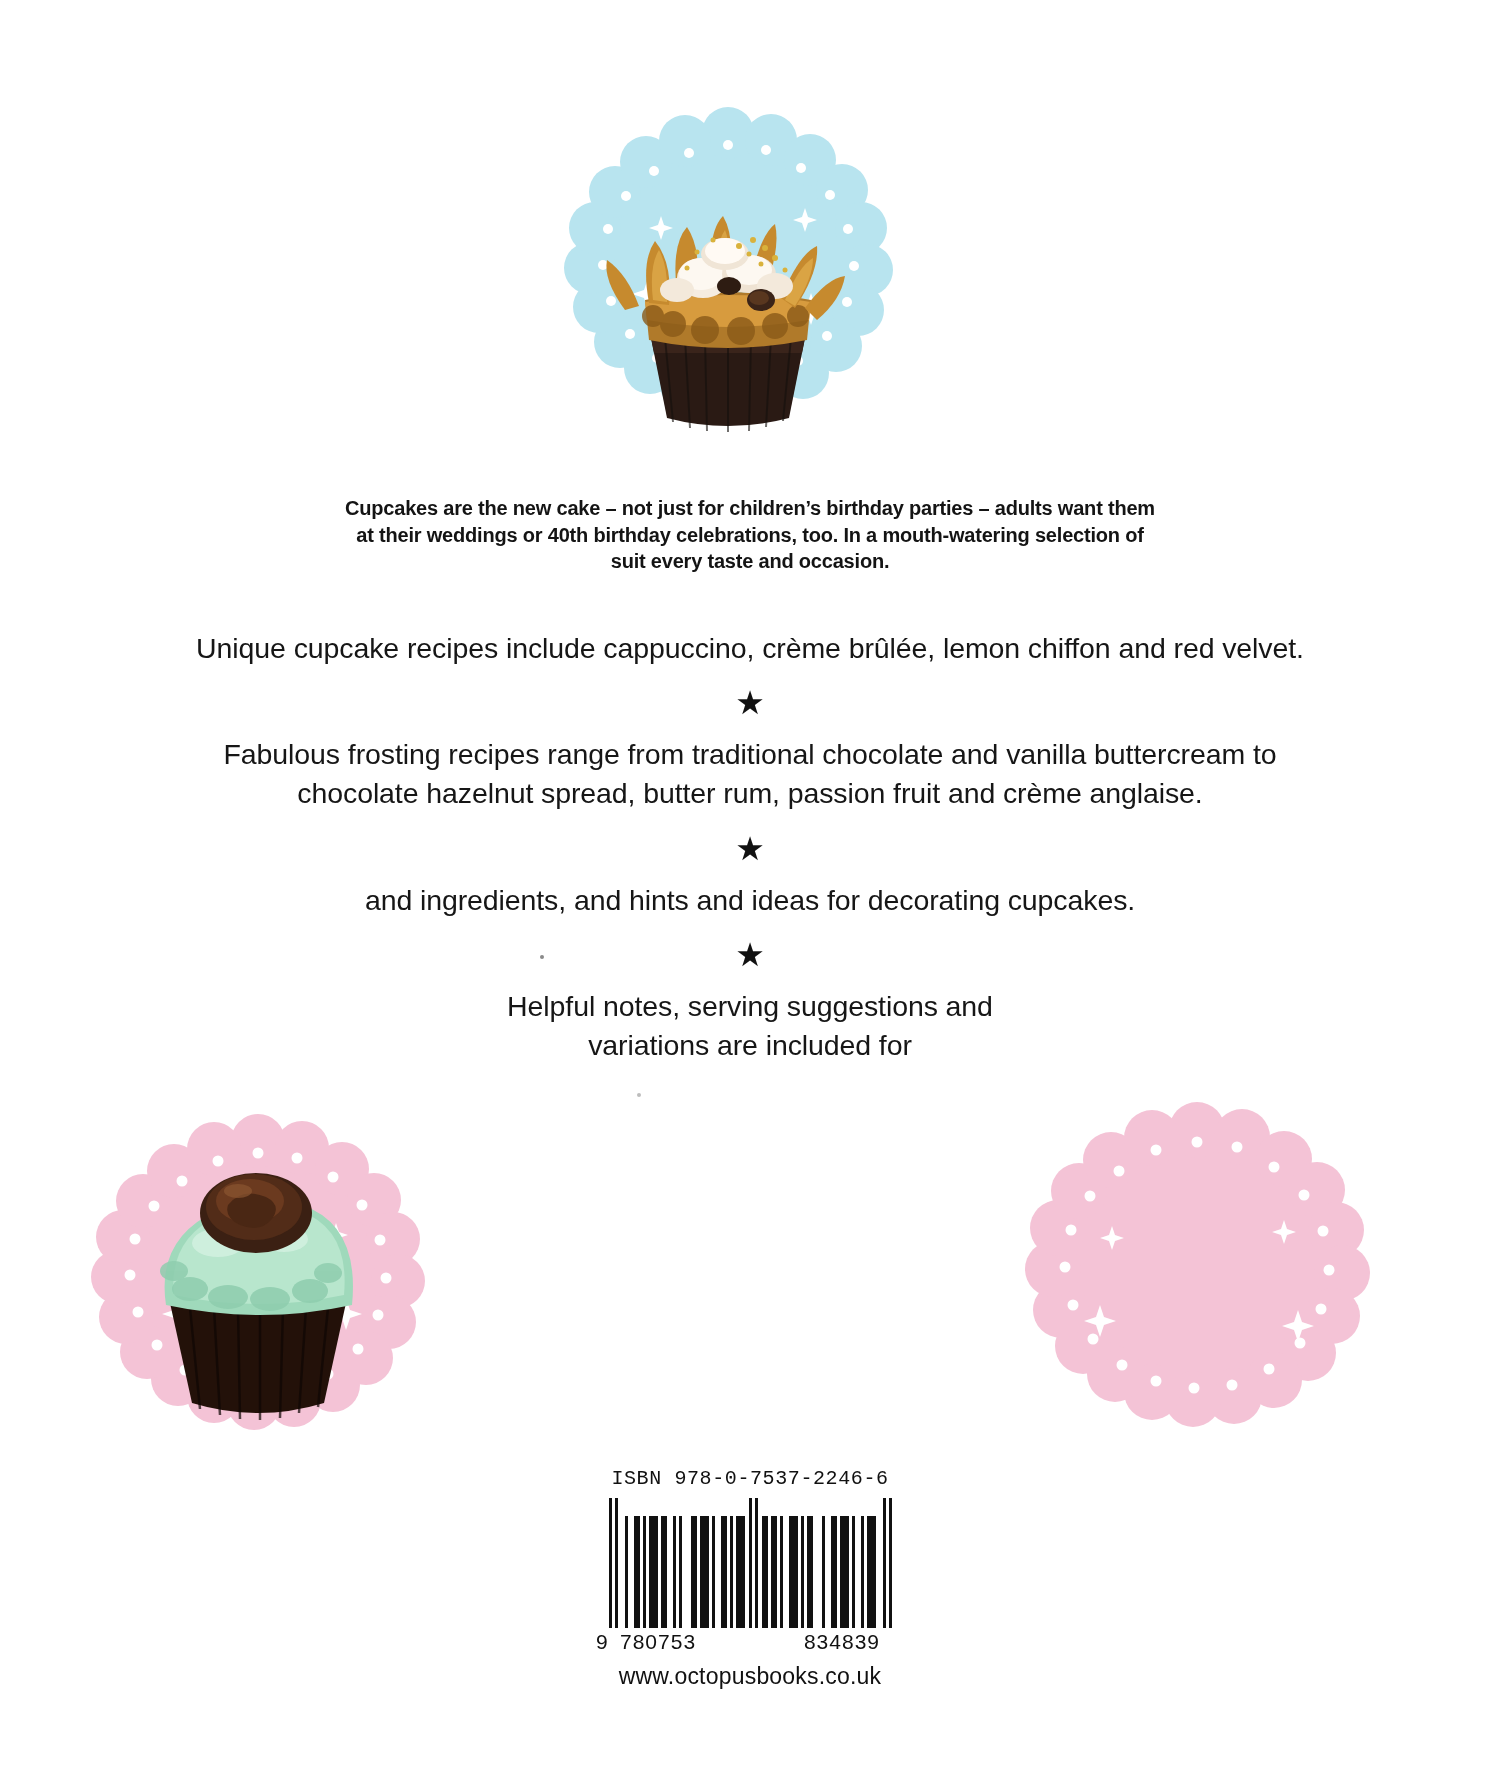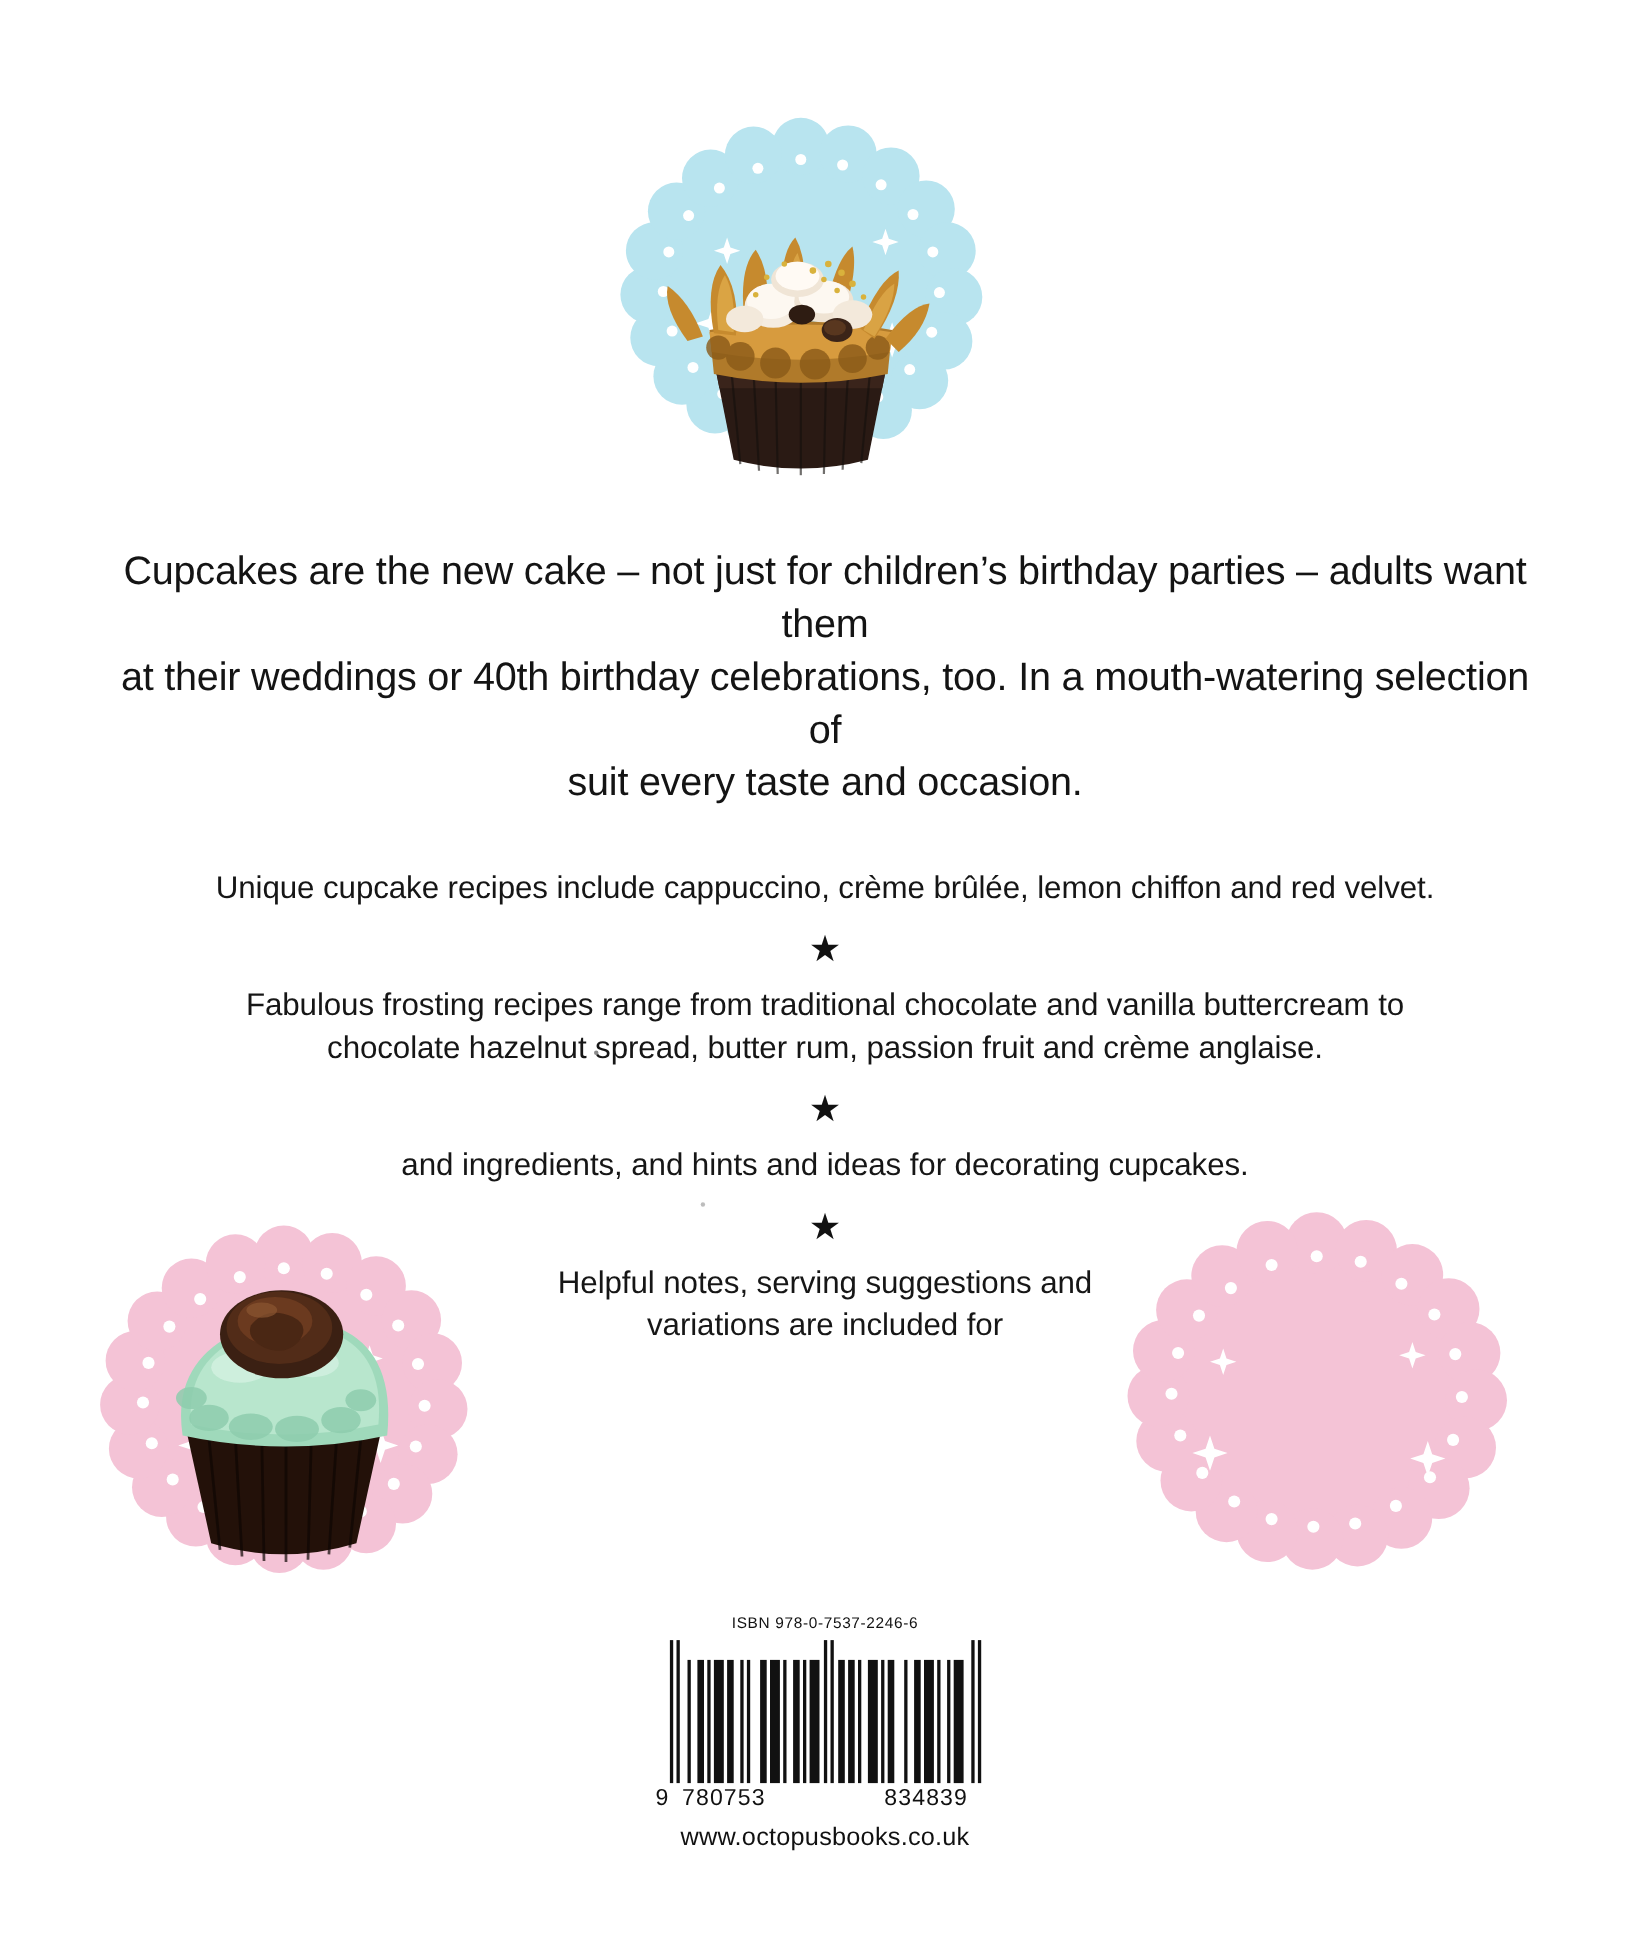--- a/index.html
+++ b/index.html
@@ -39,22 +39,22 @@
 
   
   .copy {
     position: absolute;
     left: 0;
     top: 495px;
     width: 1500px;
     text-align: center;
   }
   .lede {
-    font-weight: normal;
-    font-size: 36px;
+    font-weight: bold;
+    font-size: 20px;
     line-height: 1.33;
     letter-spacing: -0.2px;
     margin: 0 auto;
     width: 1300px;
     color: #141414;
   }
   .lede .l1 { display: block; }
   .lede .l2 { display: block; }
   .lede .l3 { display: block; }
   .lede .l4 { display: block; }
@@ -119,22 +119,22 @@
 
   
   .isbn-area {
     position: absolute;
     left: 0;
     top: 1467px;
     width: 1500px;
     text-align: center;
   }
   .isbn-text {
-    font-family: Liberation Sans, sans-serif;
-    font-size: 14px;
+    font-family: Liberation Mono, monospace;
+    font-size: 20px;
     letter-spacing: 0.6px;
     color: #111;
     margin-bottom: 8px;
   }
   .barcode {
     display: inline-block;
     position: relative;
     height: 130px;
     background: #fff;
     padding: 0;

